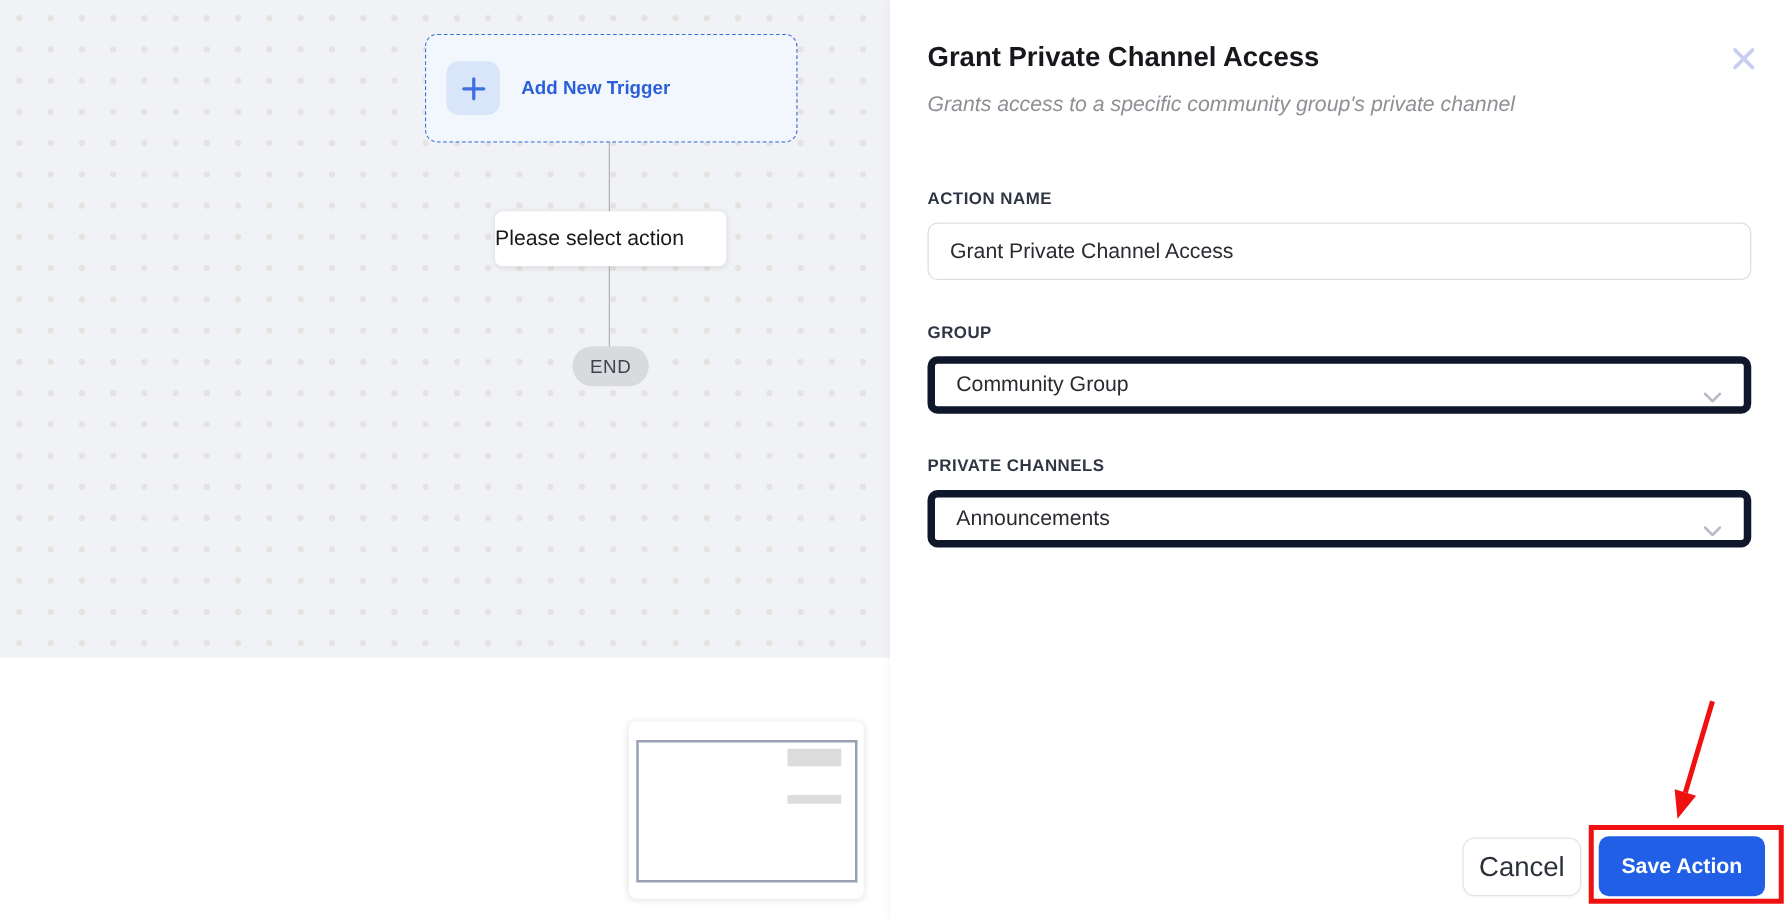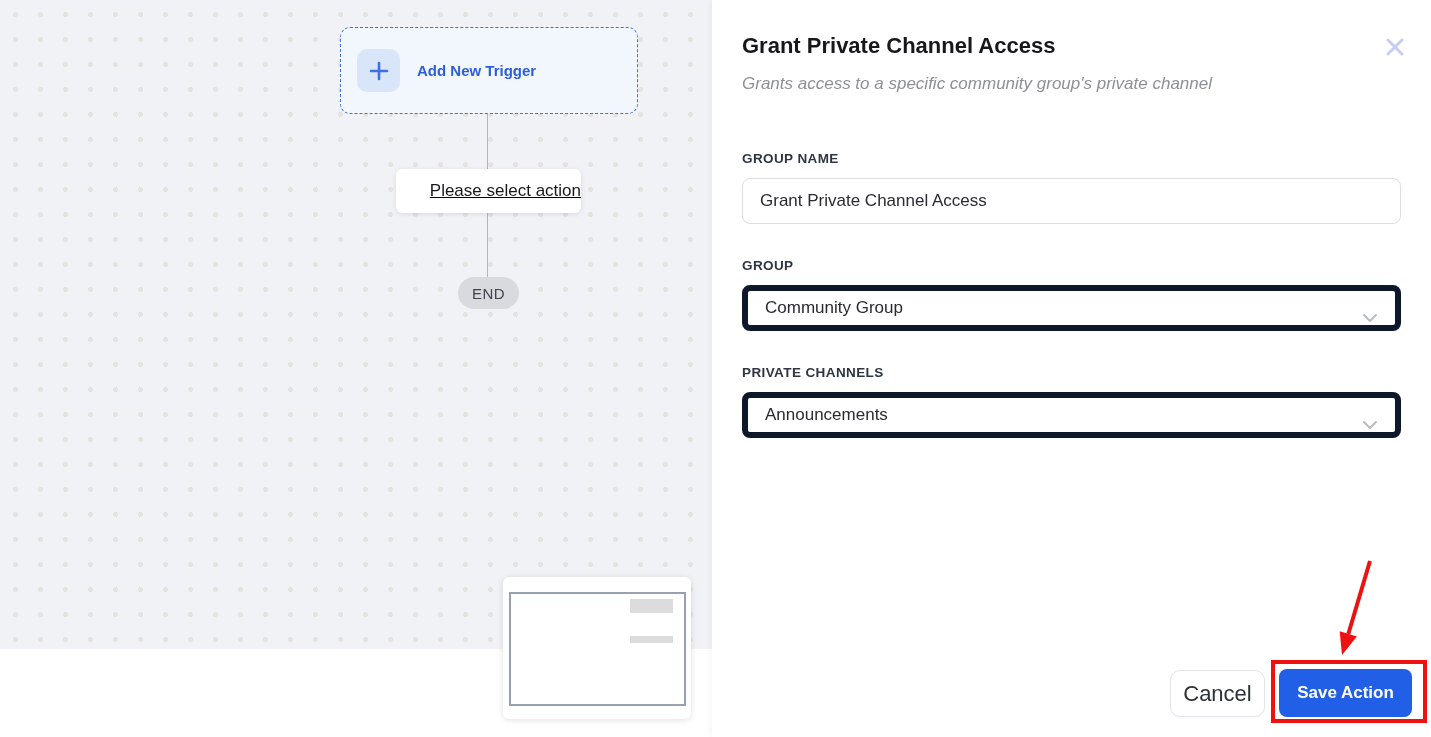--- a/index.html
+++ b/index.html
@@ -1,40 +1,40 @@
 <!DOCTYPE html>
 <html><head>
 <meta charset="utf-8">
 <style>
   * { margin:0; padding:0; box-sizing:border-box; }
   html,body { width:1431px; height:737px; font-family:"Liberation Sans","DejaVu Sans",sans-serif; background:#fff; }
   .app { position:relative; width:1431px; height:737px; overflow:hidden; display:flex; }
 
   
   .canvas {
-    position:relative; width:712px; height:649px; flex:0 0 712px;
+    position:relative; width:712px; height:526px; flex:0 0 712px;
     background-color:#f1f2f5;
     background-image:radial-gradient(circle,#e5e3e0 2.3px,transparent 2.8px);
     background-size:25px 25px; background-position:3px 2px;
   }
   .connector { position:absolute; left:487px; top:113px; width:1px; height:165px; background:#b4b4b8; }
   .trigger-node {
     position:absolute; left:340px; top:27px; width:298px; height:87px;
     background:#f2f7fd; border:1.5px dashed #3f6fd9; border-radius:10px;
     display:flex; align-items:center; padding-left:16px; cursor:pointer;
   }
   .plus-box {
     width:43px; height:43px; border-radius:10px; background:#d9e6f9;
     display:flex; align-items:center; justify-content:center;
   }
   .trigger-label { margin-left:17px; font-size:15px; font-weight:700; color:#2b5fd9; }
   .action-placeholder {
     position:absolute; left:396px; top:169px; width:185px; height:44px;
     background:#ffffff; border-radius:6px; box-shadow:0 1px 5px rgba(0,0,0,0.10);
-    display:flex; align-items:center; justify-content:flex-end;text-decoration:underline;
+    display:flex; align-items:center; justify-content:flex-start;
   }
   .action-placeholder span { font-size:17px; color:#17181a; }
   .end-pill {
     position:absolute; left:458px; top:277px; width:61px; height:32px;
     background:#d8dade; border-radius:16px;
     display:flex; align-items:center; justify-content:center;
     font-size:15px; letter-spacing:0.5px; color:#3d424d;
   }
   .minimap {
     position:absolute; left:503px; top:577px; width:188px; height:142px;
@@ -140,21 +140,21 @@
           <path d="M4 4 L18 18 M18 4 L4 18" stroke="#c7cdf4" stroke-width="3" stroke-linecap="round"></path>
         </svg>
       </span>
     </button>
 
     <p class="panel-subtitle">Grants access to a specific community group's private channel</p>
 
     <div class="form">
 
       <div class="field">
-        <label class="field-label">GROUP NAME</label>
+        <label class="field-label">ACTION NAME</label>
         <input class="text-input" type="text" value="Grant Private Channel Access" style="">
       </div>
 
       <div class="field">
         <label class="field-label">GROUP</label>
         <div class="select-box">
           <span>Community Group</span>
           <span class="chevron">
             <svg width="16" height="10" viewBox="0 0 16 10">
               <path d="M2 2 L8 8 L14 2" fill="none" stroke="#b8bcc4" stroke-width="2" stroke-linecap="round" stroke-linejoin="round"></path>

